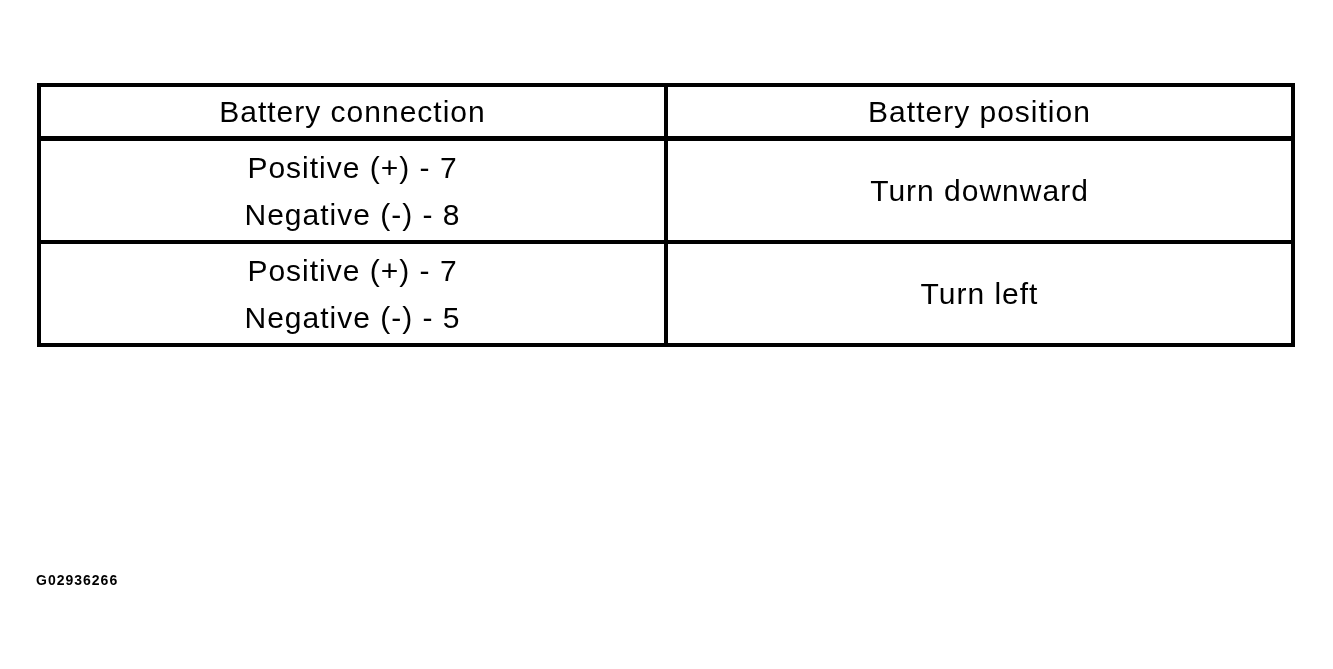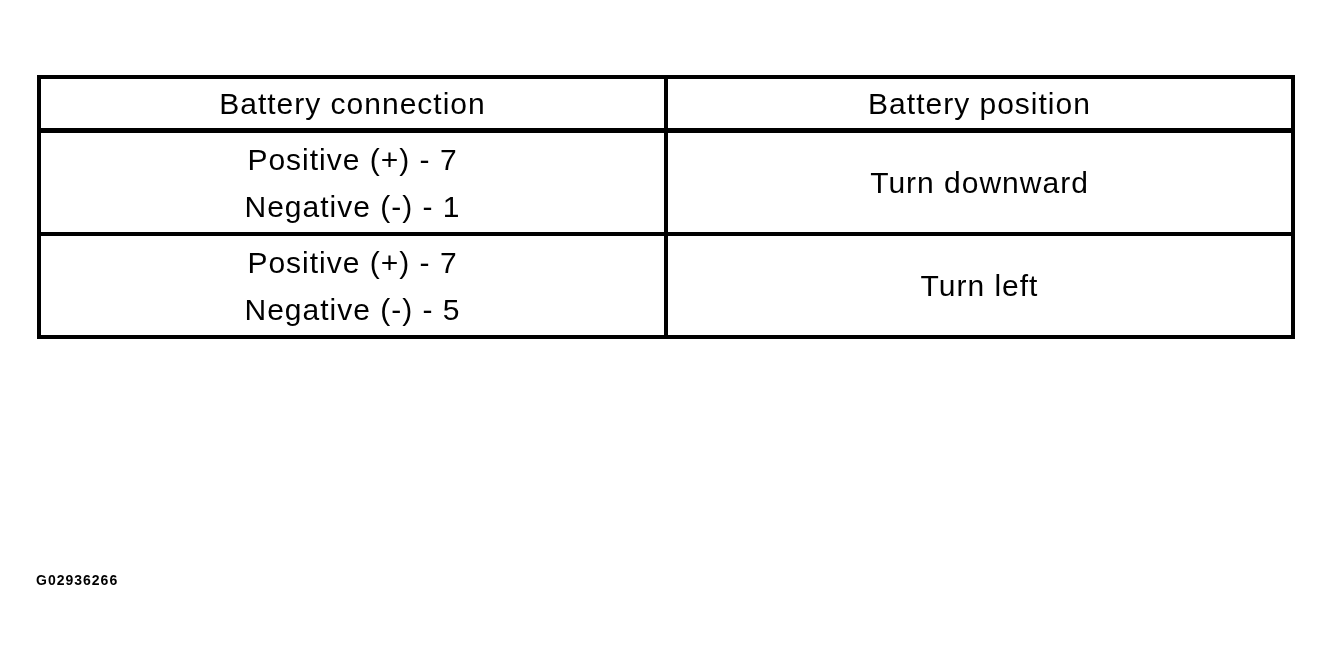--- a/index.html
+++ b/index.html
@@ -11,21 +11,21 @@
     width: 1333px;
     height: 669px;
     background: #ffffff;
     color: #000000;
     font-family: "Liberation Sans", "DejaVu Sans", sans-serif;
     overflow: hidden;
   }
   .spec-table {
     position: absolute;
     left: 37px;
-    top: 75px;
+    top: 83px;
     width: 1258px;
     border-collapse: collapse;
     table-layout: fixed;
   }
   .spec-table th,
   .spec-table td {
     border: 4px solid #000000;
     padding: 0;
     font-size: 30px;
     font-weight: 400;
@@ -61,21 +61,21 @@
   <thead>
     <tr>
       <th>Battery connection</th>
       <th>Battery position</th>
     </tr>
   </thead>
   <tbody>
     <tr>
       <td>
         <div class="battery-line">Positive (+) - 7</div>
-        <div class="battery-line">Negative (-) - 1</div>
+        <div class="battery-line">Negative (-) - 8</div>
       </td>
       <td>Turn downward</td>
     </tr>
     <tr>
       <td>
         <div class="battery-line">Positive (+) - 7</div>
         <div class="battery-line">Negative (-) - 5</div>
       </td>
       <td>Turn left</td>
     </tr>

